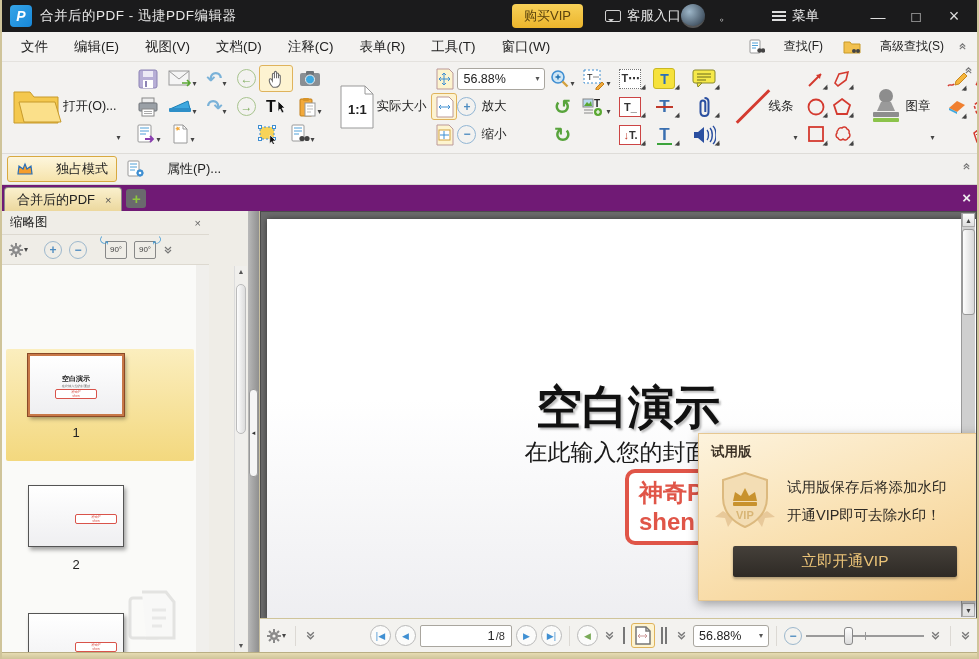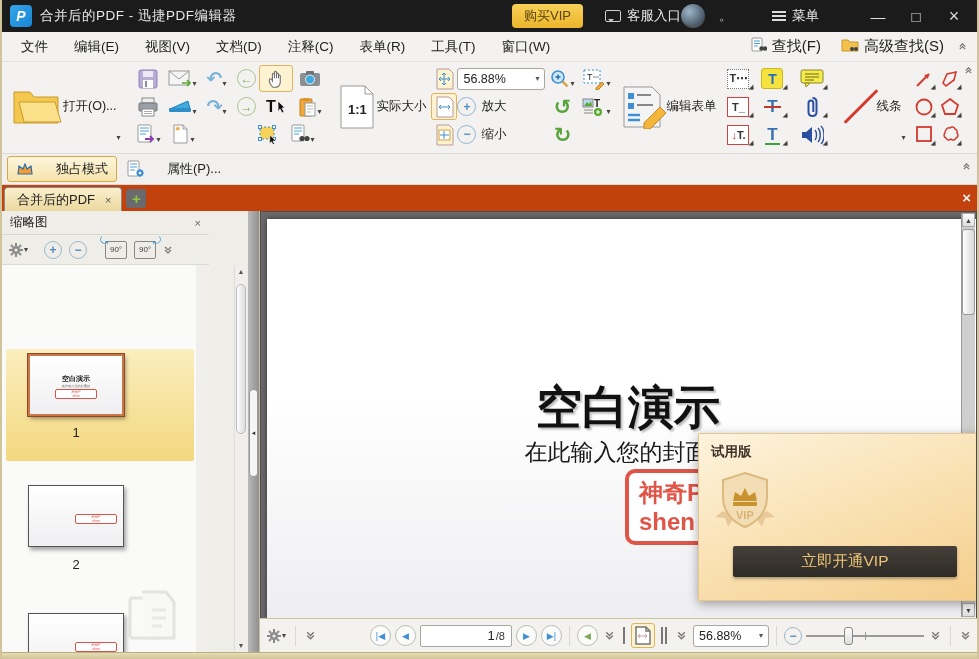--- a/index.html
+++ b/index.html
@@ -22,21 +22,21 @@
   .tb-dot { margin-right:40px; font-size:13px; color:#ddd; }
   .hamb { display:flex; align-items:center; gap:6px; margin-right:36px; font-size:13.5px; }
   .hamb-ic { width:14px; height:10px; border-top:2px solid #ddd; border-bottom:2px solid #ddd; position:relative; }
   .hamb-ic:after { content:""; position:absolute; left:0; top:2px; width:100%; height:2px; background:#ddd; }
   .winbtn { width:30px; height:22px; display:flex; align-items:center; justify-content:center; color:#ddd; font-size:15px; margin-left:8px; cursor:pointer; }
 
   
   .menubar { height:30px; background:#f3f2f0; display:flex; align-items:center; padding:0 6px; border-bottom:1px solid #e4e2de; }
   .menu-item { padding:5px 13px; font-size:13.5px; cursor:pointer; }
   .menubar .spacer { flex:1; }
-  .mfind { display:flex; align-items:flex-start; gap:5px; padding:0 10px; font-size:15px; cursor:pointer; }
+  .mfind { display:flex; align-items:center; gap:19px; padding:0 10px; font-size:12px; cursor:pointer; }
   .collapse-ic { display:inline-flex; margin:0 4px; }
 
   
   .toolbar { height:92px; background:#f3f2f0; display:flex; align-items:stretch; padding:2px 2px 4px 4px; border-bottom:1px solid #dedcd8; position:relative; }
   .sep { width:1px; background:#dcd9d4; margin:3px 3px; }
   .tbig { display:flex; flex-direction:row; align-items:center; justify-content:space-between; padding:3px 5px; font-size:12.5px; cursor:pointer; }
   .tbig .lbl { white-space:nowrap; }
   .grid3 { display:flex; flex-direction:column; justify-content:space-between; padding:1px 0; }
   .grow { display:flex; align-items:center; height:28px; }
   .cell { width:34px; height:27px; display:flex; align-items:center; justify-content:center; position:relative; cursor:pointer; }
@@ -61,21 +61,21 @@
   .meas-row { display:flex; align-items:center; gap:4px; height:28px; font-size:12.5px; cursor:pointer; }
   .tb-collapse { position:absolute; right:4px; top:4px; }
 
   
   .modebar { height:31px; background:#f1f0ee; display:flex; align-items:center; padding:0 5px; border-bottom:1px solid #d8d6d2; position:relative; }
   .modebtn { display:flex; align-items:center; gap:22px; background:linear-gradient(#fdf6dd,#f6e3ab); border:1px solid #d8a940; border-radius:3px; padding:3px 8px; font-size:13px; cursor:pointer; }
   .propbtn { display:flex; align-items:center; gap:22px; padding:3px 10px; font-size:13px; cursor:pointer; }
   .modebar .collapse { position:absolute; right:6px; top:8px; }
 
   
-  .tabbar { height:26px; background:#c2410c; display:flex; align-items:flex-end; position:relative; }
+  .tabbar { height:26px; background:#701a75; display:flex; align-items:flex-end; position:relative; }
   .tab { height:24px; background:linear-gradient(#faf0cd,#ecd89e); border:1px solid #8a8a8a; border-bottom:none; border-radius:4px 4px 0 0; display:flex; align-items:center; gap:10px; padding:0 10px 0 12px; font-size:13px; margin-left:2px; cursor:pointer; }
   .tab .x { font-size:11px; color:#555; cursor:pointer; }
   .addtab { width:20px; height:19px; background:#6a6a6d; border-radius:3px; margin:0 0 3px 4px; display:flex; align-items:center; justify-content:center; color:#8dc63f; font-weight:bold; font-size:15px; cursor:pointer; }
   .tabbar .closedoc { position:absolute; right:6px; top:4px; color:#eee; font-size:15px; font-weight:bold; cursor:pointer; }
 
   
   .content { display:flex; height:441px; }
 
   
   .sidebar { width:258px; background:#efede7; border-right:1px solid #c9c0a0; display:flex; position:relative; }
@@ -432,33 +432,20 @@
             <text x="12" y="10" font-size="10" font-weight="bold" fill="#222">T</text>
             <path d="M2 13h9M2 16h9" stroke="#888"></path>
             <circle cx="16" cy="15" r="4" fill="#5aa832"></circle>
             <path d="M16 13v4M14 15h4" stroke="#fff" stroke-width="1.2"></path>
           </svg>
         <span class="dd">▾</span>
       </div>
       <div class="cell" style="visibility:hidden"></div>
     </div>
 
-    <div class="tbig">
-      <svg class="icon-svg" width="48" height="44" viewBox="0 0 48 44">
-        <path d="M6 2h28l8 8v32H6z" fill="#f4f4f4" stroke="#999"></path>
-        <rect x="10" y="8" width="6" height="6" fill="#3f8fd2"></rect>
-          <path d="M19 10h14" stroke="#888" stroke-width="2"></path>
-        <rect x="10" y="18" width="6" height="6" fill="#3f8fd2"></rect>
-          <path d="M19 20h16" stroke="#888" stroke-width="2"></path>
-        <path d="M10 30h12M10 35h12" stroke="#3f8fd2" stroke-width="2.4"></path>
-        <path d="M26 38L42 22l6 6-16 16h-6z" fill="#f5b63c" stroke="#c9861d"></path>
-        <path d="M42 22l6 6" stroke="#c9861d"></path>
-      </svg>
-      <span class="lbl">编辑表单</span>
-    </div>
 
     <div class="grid3">
       <div class="cell corner">
           <span class="tbox" style="border-style:dotted;border-color:#777;">T⋯</span>
         </div>
       <div class="cell corner">
           <span class="tbox">T_</span>
         </div>
       <div class="cell corner">
           <span class="tbox"><span style="color:#c0392b">↓</span>T.</span>
@@ -749,20 +736,24 @@
           <div class="popup-head">试用版</div>
           <div class="popup-body">
             <svg class="icon-svg" width="64" height="62" viewBox="0 0 64 62">
               <path d="M10 40l-8 6 10 1 3 9 6-9z" fill="#e8c99a"></path>
               <path d="M54 40l8 6-10 1-3 9-6-9z" fill="#e8c99a"></path>
               <path d="M32 2l22 7v18c0 14-10 24-22 29C20 51 10 41 10 27V9z" fill="#f3ddb4" stroke="#dcb97e" stroke-width="2"></path>
               <path d="M20 30l2-9 6 4 4-8 4 8 6-4 2 9z" fill="#c8922e"></path>
               <rect x="20" y="31" width="24" height="4" rx="1" fill="#c8922e"></rect>
               <text x="23" y="48" font-size="11" fill="#d8b575" font-weight="bold">VIP</text>
             </svg>
+            <div class="popup-msgs">
+              <div>试用版保存后将添加水印</div>
+              <div>开通VIP即可去除水印！</div>
+            </div>
           </div>
           <div class="vip-cta">立即开通VIP</div>
         </div>
       </div>
 
       <div class="bottombar">
         <span class="pt-btn">
           <svg class="icon-svg" width="16" height="16" viewBox="0 0 16 16">
               <path d="M8 1v3M8 12v3M1 8h3M12 8h3M3 3l2 2M11 11l2 2M13 3l-2 2M5 11l-2 2" stroke="#8a8a8a" stroke-width="2"></path>
               <circle cx="8" cy="8" r="4" fill="#8a8a8a"></circle>

